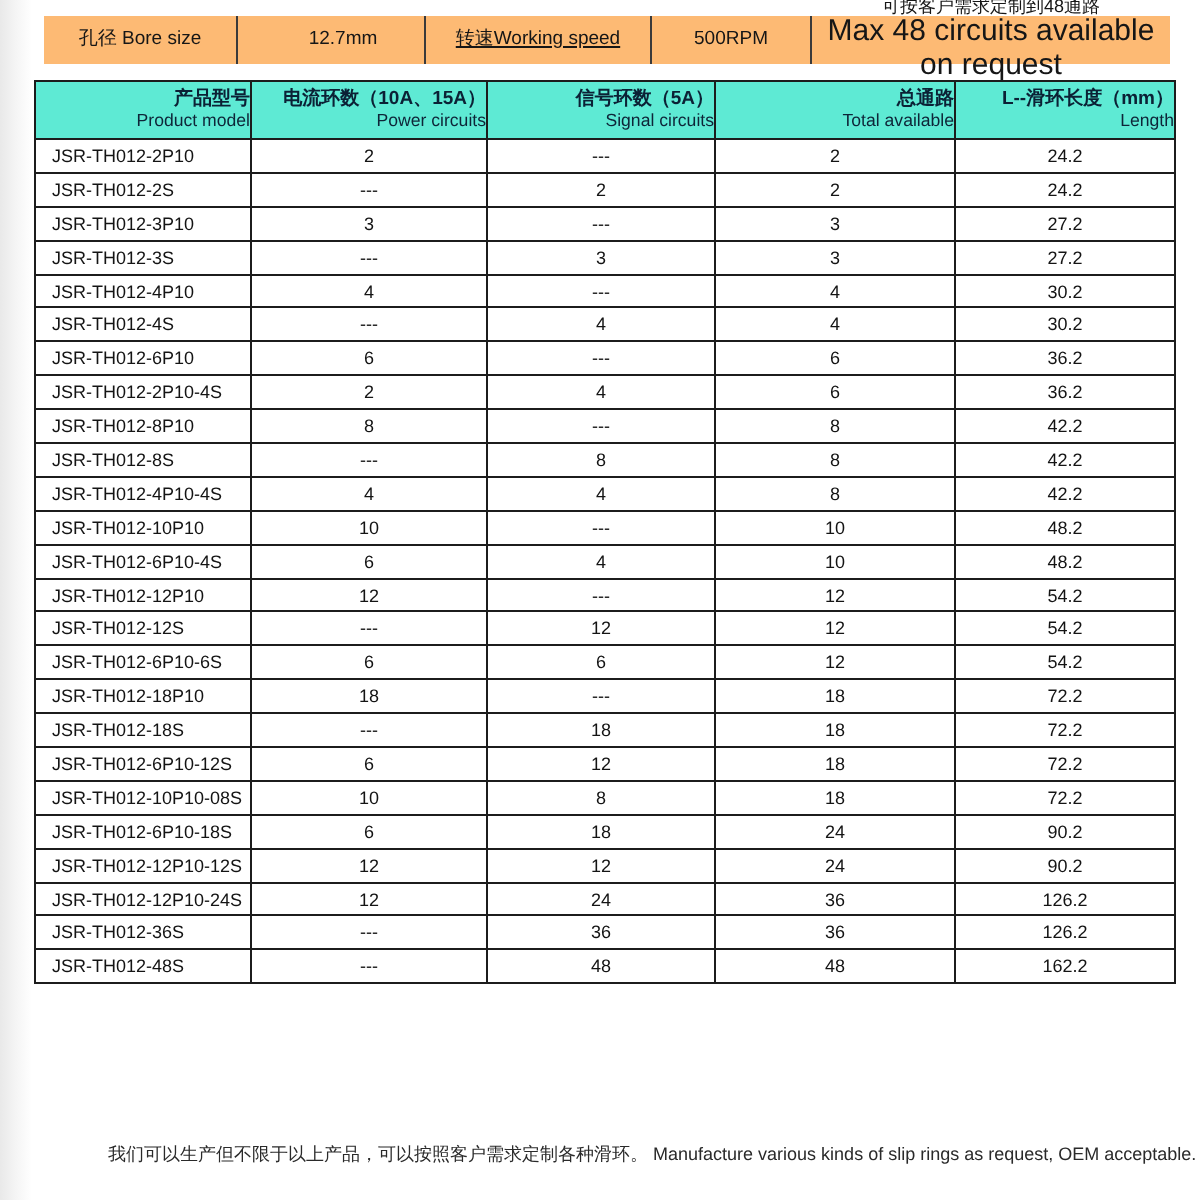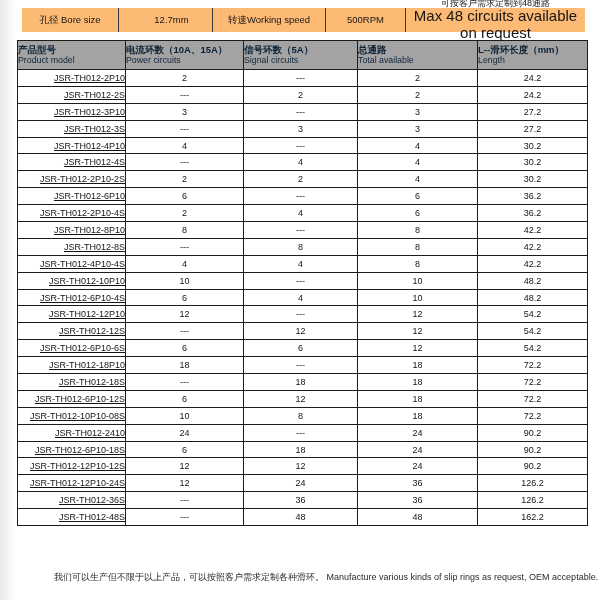--- a/index.html
+++ b/index.html
@@ -16,45 +16,45 @@
     display:flex;align-items:stretch;
     background:#fdba74;
   }
   .spec-cell{
     display:flex;flex-direction:column;justify-content:center;align-items:center;
     font-size:9.5px;color:#161616;text-align:center;line-height:1.1;
   }
   .spec-cell + .spec-cell{border-left:1.5px solid #3a3a3a;}
   .spec-cell.c1{width:96px;}
   .spec-cell.c2{width:81px;padding-left:12px;}
-  .spec-cell.c3{width:112px;}
+  .spec-cell.c3{width:112px;text-decoration:underline;}
   .spec-cell.c4{width:79px;}
   .spec-cell.c5{flex:1;font-size:9px;}
   .spec-cell .sub{font-size:15px;}
   
   table.spec{
     position:absolute;left:17px;top:40px;width:570px;
     border-collapse:collapse;table-layout:fixed;
     background:#ffffff;
   }
   table.spec th, table.spec td{
     border:1.4px solid #1c1c1c;
     overflow:hidden;white-space:nowrap;
   }
   table.spec th{
-    background:#a3a3a3;color:#0b2135;
+    background:#5eead4;color:#0b2135;
     height:26px;padding:1px 0;
-    font-weight:bold;font-size:9.5px;line-height:1.25;text-align:left;
+    font-weight:bold;font-size:9.5px;line-height:1.25;text-align:right;
   }
   table.spec th .en{font-weight:normal;font-size:8.8px;color:#0e2538;}
   table.spec td{
     height:15.9px;font-size:9px;color:#141414;
     text-align:center;padding:0;
   }
-  table.spec td.model{text-align:right;padding-left:8px;text-decoration:underline;}
+  table.spec td.model{text-align:left;padding-left:8px;}
   
   .footer-note{
     position:absolute;left:22px;top:571px;width:566px;
     font-size:9px;color:#2a2a2a;letter-spacing:0px;margin-left:32px;
   }
 </style>
 </head>
 <body>
 
 <div class="spec-bar">
@@ -137,27 +137,20 @@
         <td>30.2</td>
       </tr>
       <tr>
         <td class="model">JSR-TH012-4S</td>
         <td>---</td>
         <td>4</td>
         <td>4</td>
         <td>30.2</td>
       </tr>
       <tr>
-        <td class="model">JSR-TH012-2P10-2S</td>
-        <td>2</td>
-        <td>2</td>
-        <td>4</td>
-        <td>30.2</td>
-      </tr>
-      <tr>
         <td class="model">JSR-TH012-6P10</td>
         <td>6</td>
         <td>---</td>
         <td>6</td>
         <td>36.2</td>
       </tr>
       <tr>
         <td class="model">JSR-TH012-2P10-4S</td>
         <td>2</td>
         <td>4</td>
@@ -240,27 +233,20 @@
         <td>12</td>
         <td>18</td>
         <td>72.2</td>
       </tr>
       <tr>
         <td class="model">JSR-TH012-10P10-08S</td>
         <td>10</td>
         <td>8</td>
         <td>18</td>
         <td>72.2</td>
-      </tr>
-      <tr>
-        <td class="model">JSR-TH012-2410</td>
-        <td>24</td>
-        <td>---</td>
-        <td>24</td>
-        <td>90.2</td>
       </tr>
       <tr>
         <td class="model">JSR-TH012-6P10-18S</td>
         <td>6</td>
         <td>18</td>
         <td>24</td>
         <td>90.2</td>
       </tr>
       <tr>
         <td class="model">JSR-TH012-12P10-12S</td>

